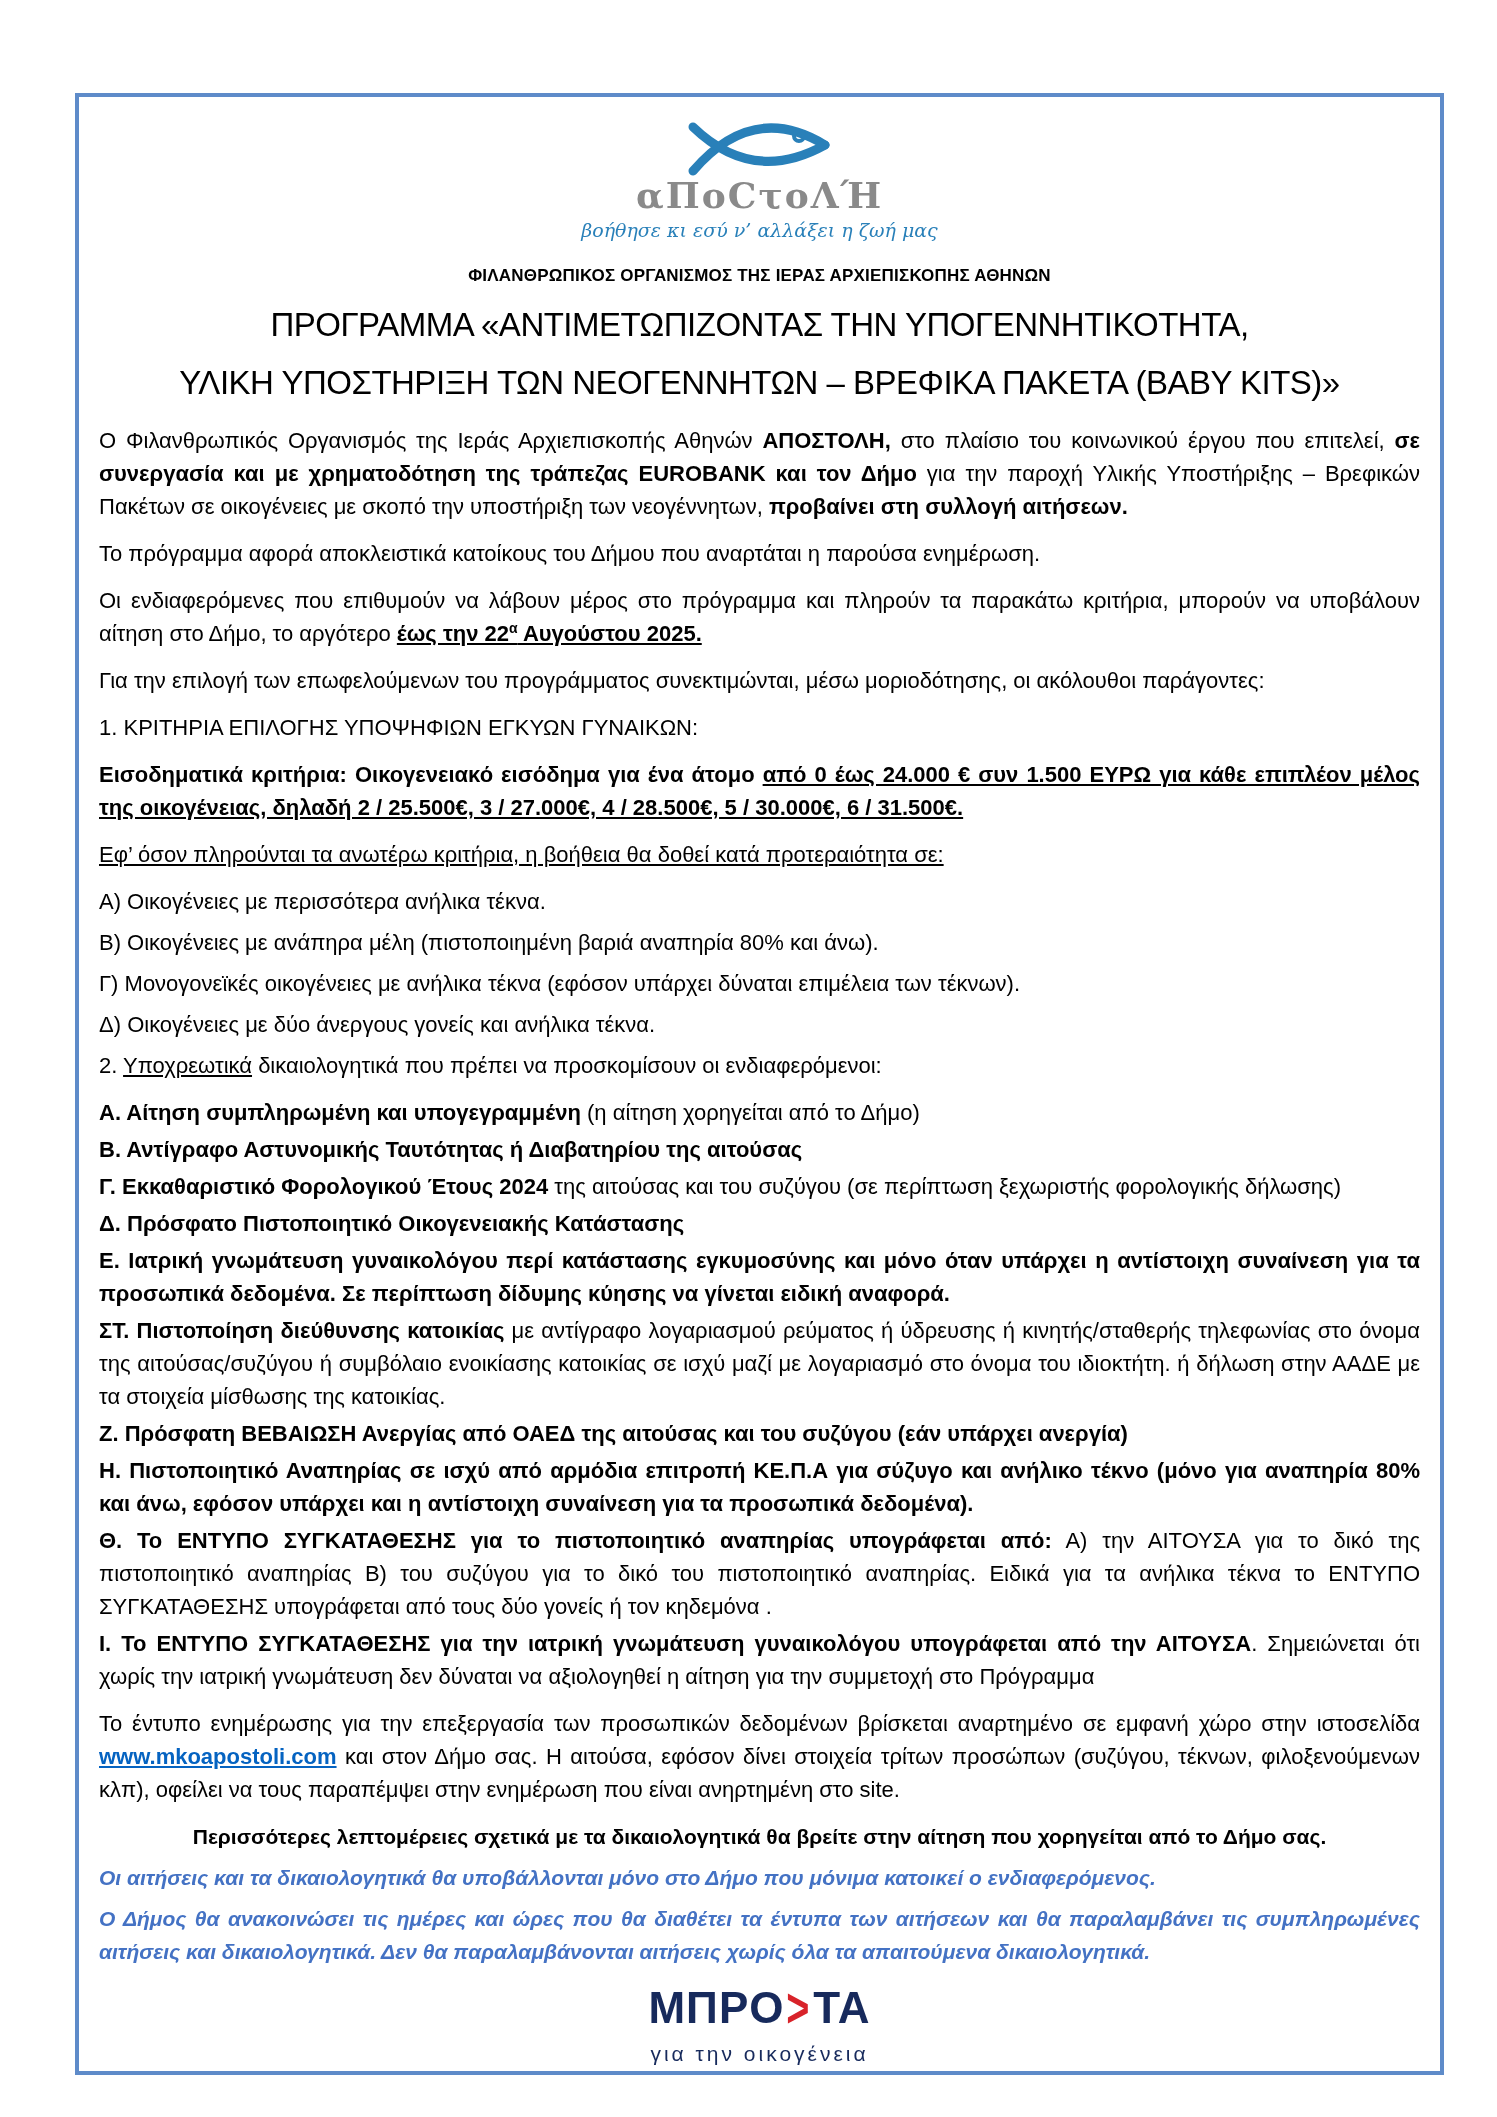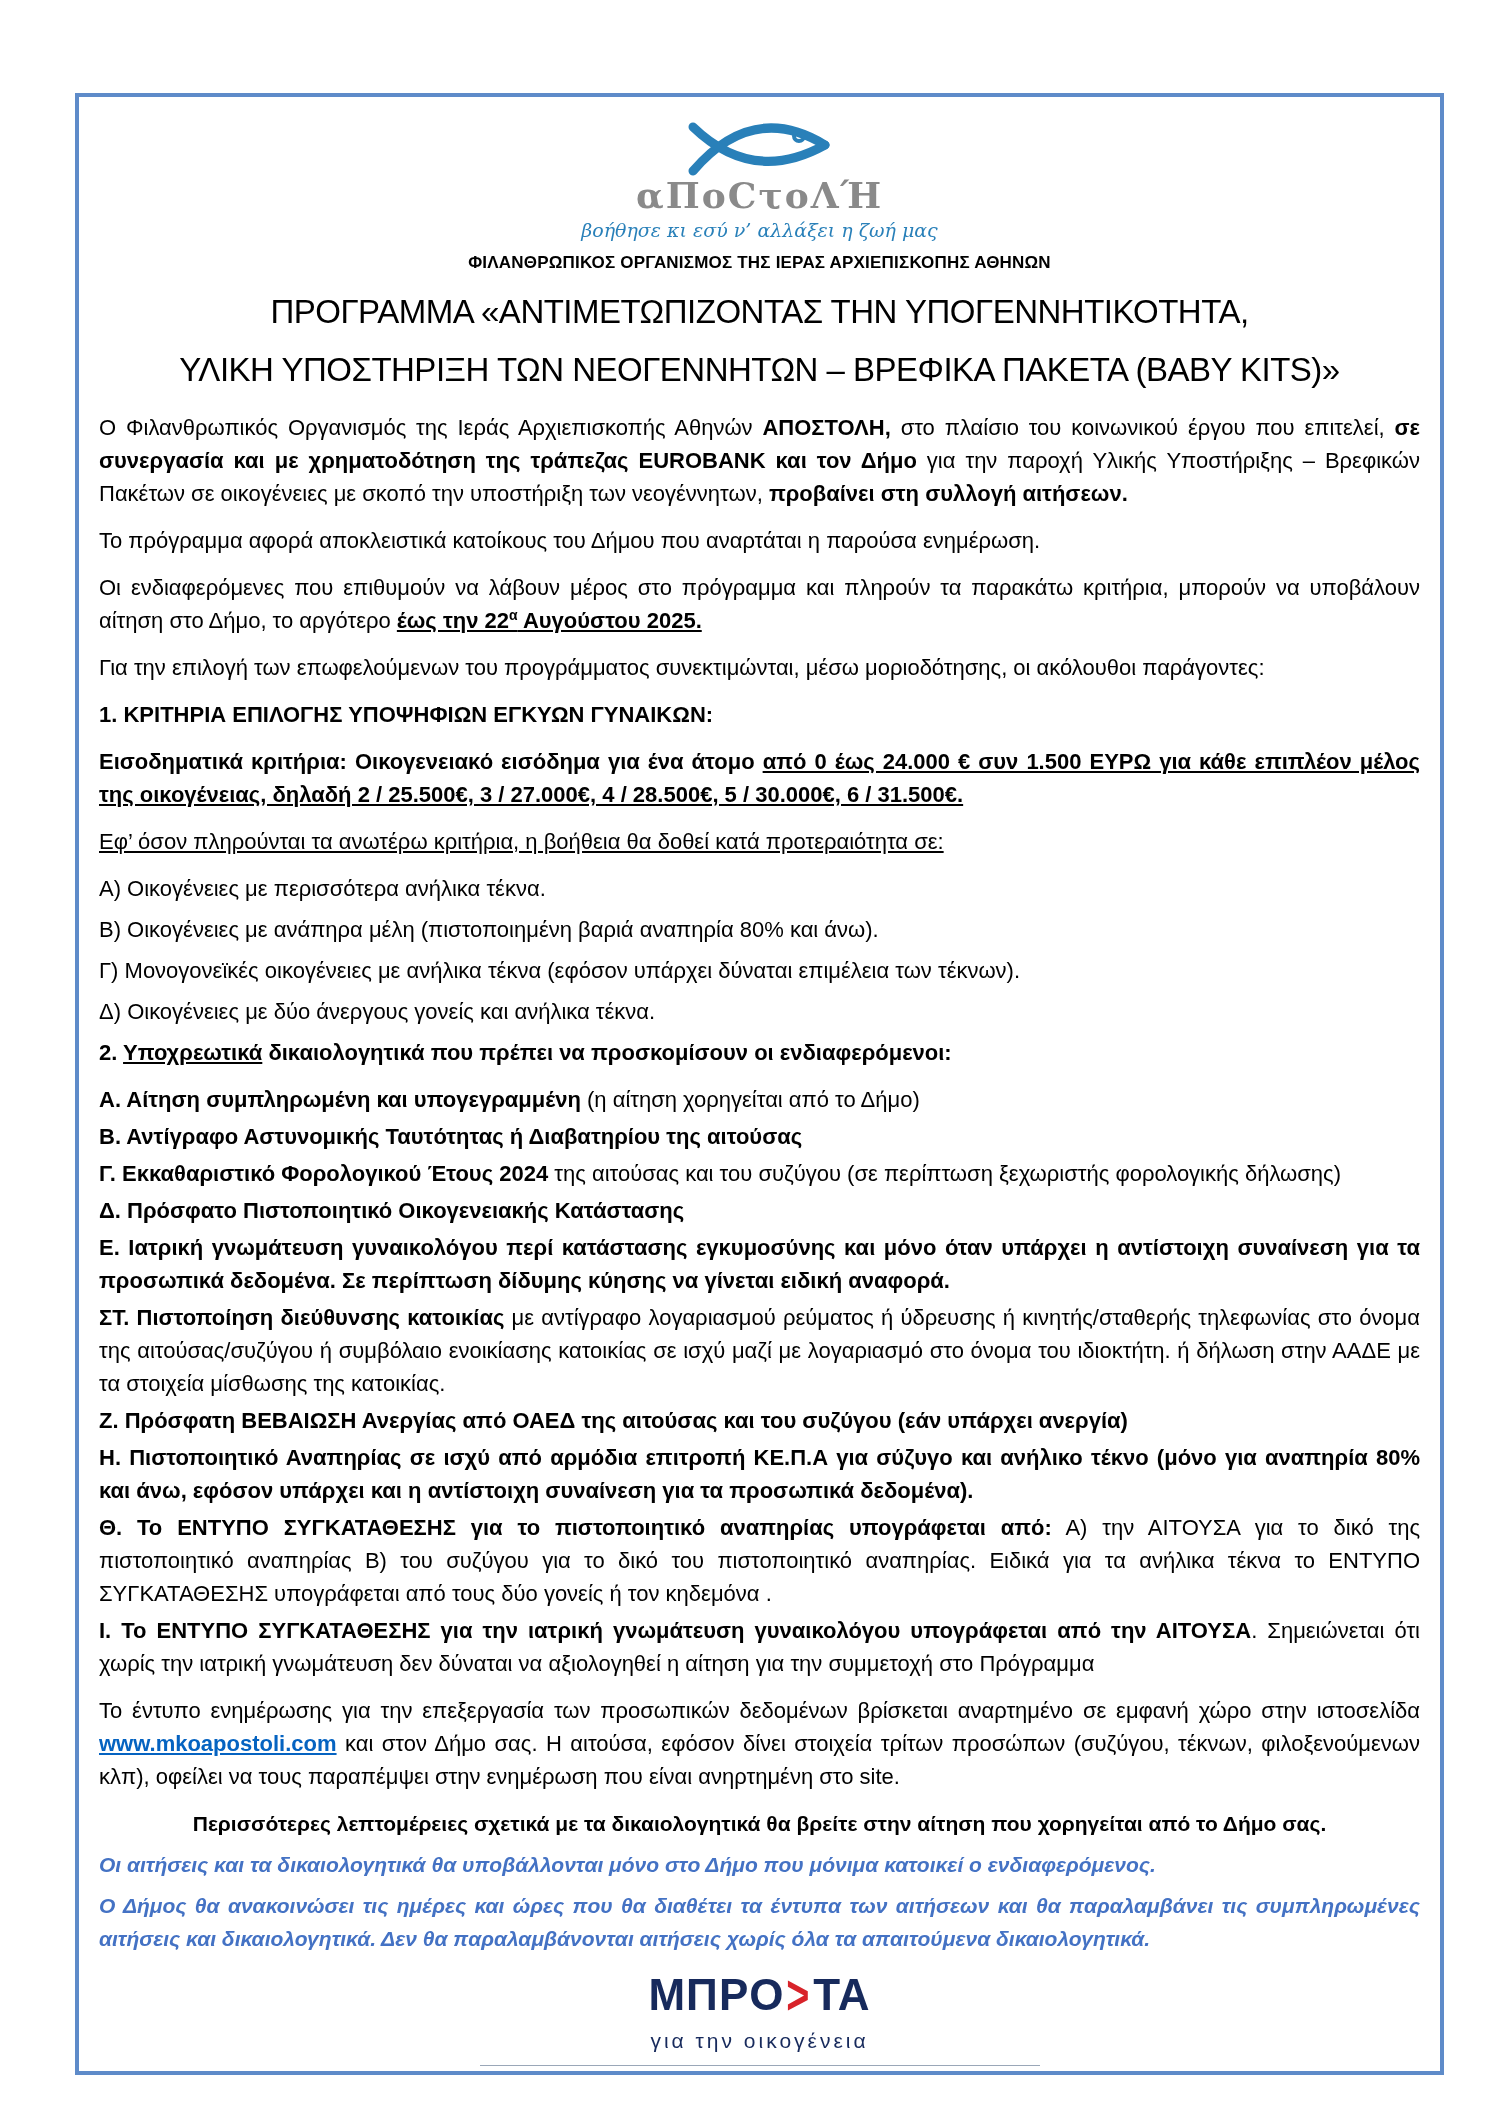--- a/index.html
+++ b/index.html
@@ -26,29 +26,29 @@
   .fish{display:block;margin:0 auto;}
   .brand{
     font-family:"DejaVu Serif","Liberation Serif",serif;
     font-size:36px;font-weight:bold;color:#8a8a8a;letter-spacing:2px;line-height:1.05;
   }
   .tagline{
     font-family:"DejaVu Serif","Liberation Serif",serif;
     font-style:italic;font-size:19px;color:#2980b9;margin-top:4px;
   }
   .org-line{
-    text-align:center;font-size:17px;font-weight:bold;margin-top:12px;letter-spacing:0.2px;
+    text-align:center;font-size:17px;font-weight:bold;margin-top:25px;letter-spacing:0.2px;
   }
   .title{
     text-align:center;font-weight:normal;font-size:33px;line-height:58px;
     letter-spacing:-0.5px;margin-top:10px;margin-bottom:12px;
   }
   
   .para{font-size:22px;line-height:33px;text-align:justify;margin:0 0 14px 0;}
-  .h-sec{font-size:22px;line-height:33px;font-weight:bold;margin:0 0 14px 0;}
+  .h-sec{font-size:22px;line-height:33px;font-weight:normal;margin:0 0 14px 0;}
   .list-item{font-size:22px;line-height:33px;margin:0 0 8px 0;}
   .doc-item{font-size:22px;line-height:33px;text-align:justify;margin:0 0 4px 0;}
   .b{font-weight:bold;}
   .u{text-decoration:underline;}
   sup{font-size:14px;line-height:0;}
   a.link{color:#0563c1;font-weight:bold;text-decoration:underline;}
   .note-black{font-size:21px;line-height:33px;font-weight:bold;margin:0 0 8px 0;text-align:center;}
   .note-blue{font-size:21px;line-height:33px;font-weight:bold;font-style:italic;color:#4472c4;margin:0 0 8px 0;text-align:justify;}
   
   .footer{text-align:center;margin-top:2px;}

